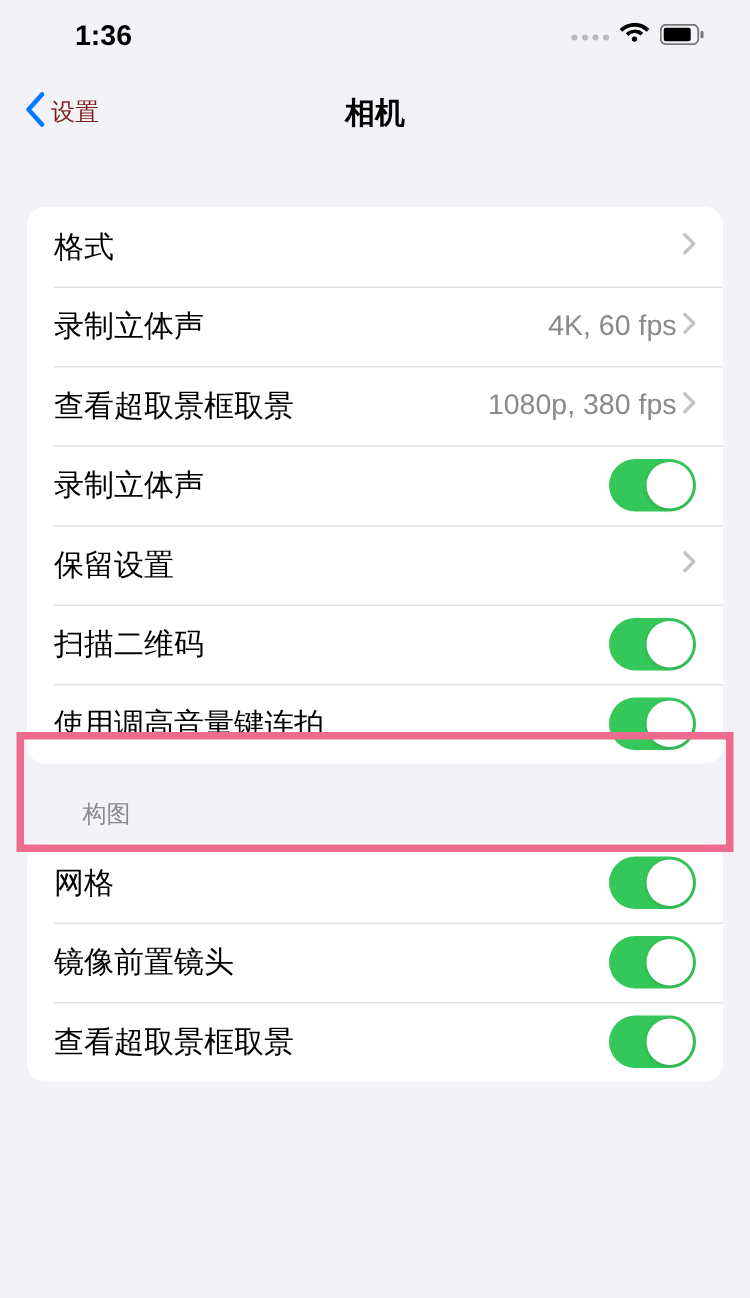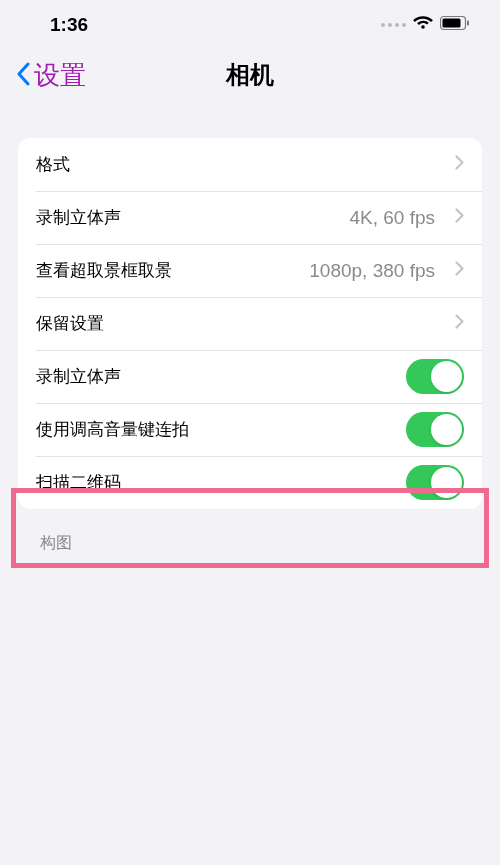--- a/index.html
+++ b/index.html
@@ -42,31 +42,31 @@
     .battery-icon svg { width: 30px; height: 14px; }
     .nav-bar {
       height: 50px;
       display: flex;
       align-items: center;
       position: relative;
       padding: 0 16px;
     }
     .back-button {
       display: flex;
-      align-items: flex-end;
-      color: #a21caf;
-      font-size: 26px;
+      align-items: center;
+      color: #7f1d1d;
+      font-size: 16px;
       gap: 4px;
     }
     .back-chevron svg { width: 14px; height: 24px; }
     .nav-title {
       position: absolute;
       left: 50%;
       transform: translateX(-50%);
-      font-size: 24px;
+      font-size: 20px;
       font-weight: 600;
       color: #000;
     }
     .content {
       padding-top: 38px;
     }
     .group {
       background: #fff;
       border-radius: 12px;
       margin: 0 18px;
@@ -82,27 +82,27 @@
       content: "";
       position: absolute;
       left: 18px;
       right: 0;
       top: 0;
       height: 1px;
       background: #e2e2e5;
     }
     .row-label {
       flex: 1;
-      font-size: 17px;
+      font-size: 20px;
       color: #000;
     }
     .row-value {
       font-size: 19px;
       color: #8a8a8e;
-      margin-right: 20px;
+      margin-right: 4px;
     }
     .chevron-right svg { width: 9px; height: 15px; }
     .toggle {
       width: 58px;
       height: 35px;
       border-radius: 18px;
       background: #34c759;
       position: relative;
       flex-shrink: 0;
     }
@@ -122,21 +122,21 @@
       border: 5px solid #ee6b8f;
       pointer-events: none;
       left: 11px;
       right: 11px;
       top: 488px;
       height: 80px;
     }
     .section-header {
       font-size: 16px;
       color: #8a8a8e;
-      padding: 24px 36px 8px 40px;
+      padding: 24px 36px 8px 55px;
     }
   </style>
 </head>
 <body>
 
 <div class="status-bar">
   <div class="status-time">1:36</div>
   <div class="status-icons">
     <div class="dots">
       <span class="dot"></span>
@@ -188,37 +188,51 @@
           </svg></span>
     </div>
     <div class="row">
       <span class="row-label">查看超取景框取景</span>
       <span class="row-value">1080p, 380 fps</span>
       <span class="chevron-right"><svg viewBox="0 0 9 15">
             <path d="M1.5 1.5l6 6-6 6" fill="none" stroke="#c4c4c7" stroke-width="2.2" stroke-linecap="round" stroke-linejoin="round"></path>
           </svg></span>
     </div>
     <div class="row">
+      <span class="row-label">录制立体声</span>
+      <div class="toggle"></div>
+    </div>
+    <div class="row">
       <span class="row-label">保留设置</span>
       <span class="chevron-right"><svg viewBox="0 0 9 15">
             <path d="M1.5 1.5l6 6-6 6" fill="none" stroke="#c4c4c7" stroke-width="2.2" stroke-linecap="round" stroke-linejoin="round"></path>
           </svg></span>
     </div>
     <div class="row">
-      <span class="row-label">录制立体声</span>
+      <span class="row-label">扫描二维码</span>
       <div class="toggle"></div>
     </div>
     <div class="row">
       <span class="row-label">使用调高音量键连拍</span>
       <div class="toggle"></div>
     </div>
-    <div class="row">
-      <span class="row-label">扫描二维码</span>
-      <div class="toggle"></div>
-    </div>
   </div>
 
   <div class="section-header">构图</div>
 
+  <div class="group">
+    <div class="row">
+      <span class="row-label">网格</span>
+      <div class="toggle"></div>
+    </div>
+    <div class="row">
+      <span class="row-label">镜像前置镜头</span>
+      <div class="toggle"></div>
+    </div>
+    <div class="row">
+      <span class="row-label">查看超取景框取景</span>
+      <div class="toggle"></div>
+    </div>
+  </div>
 
 </div>
 
 <div class="highlight-box"></div>
 
 </body></html>

